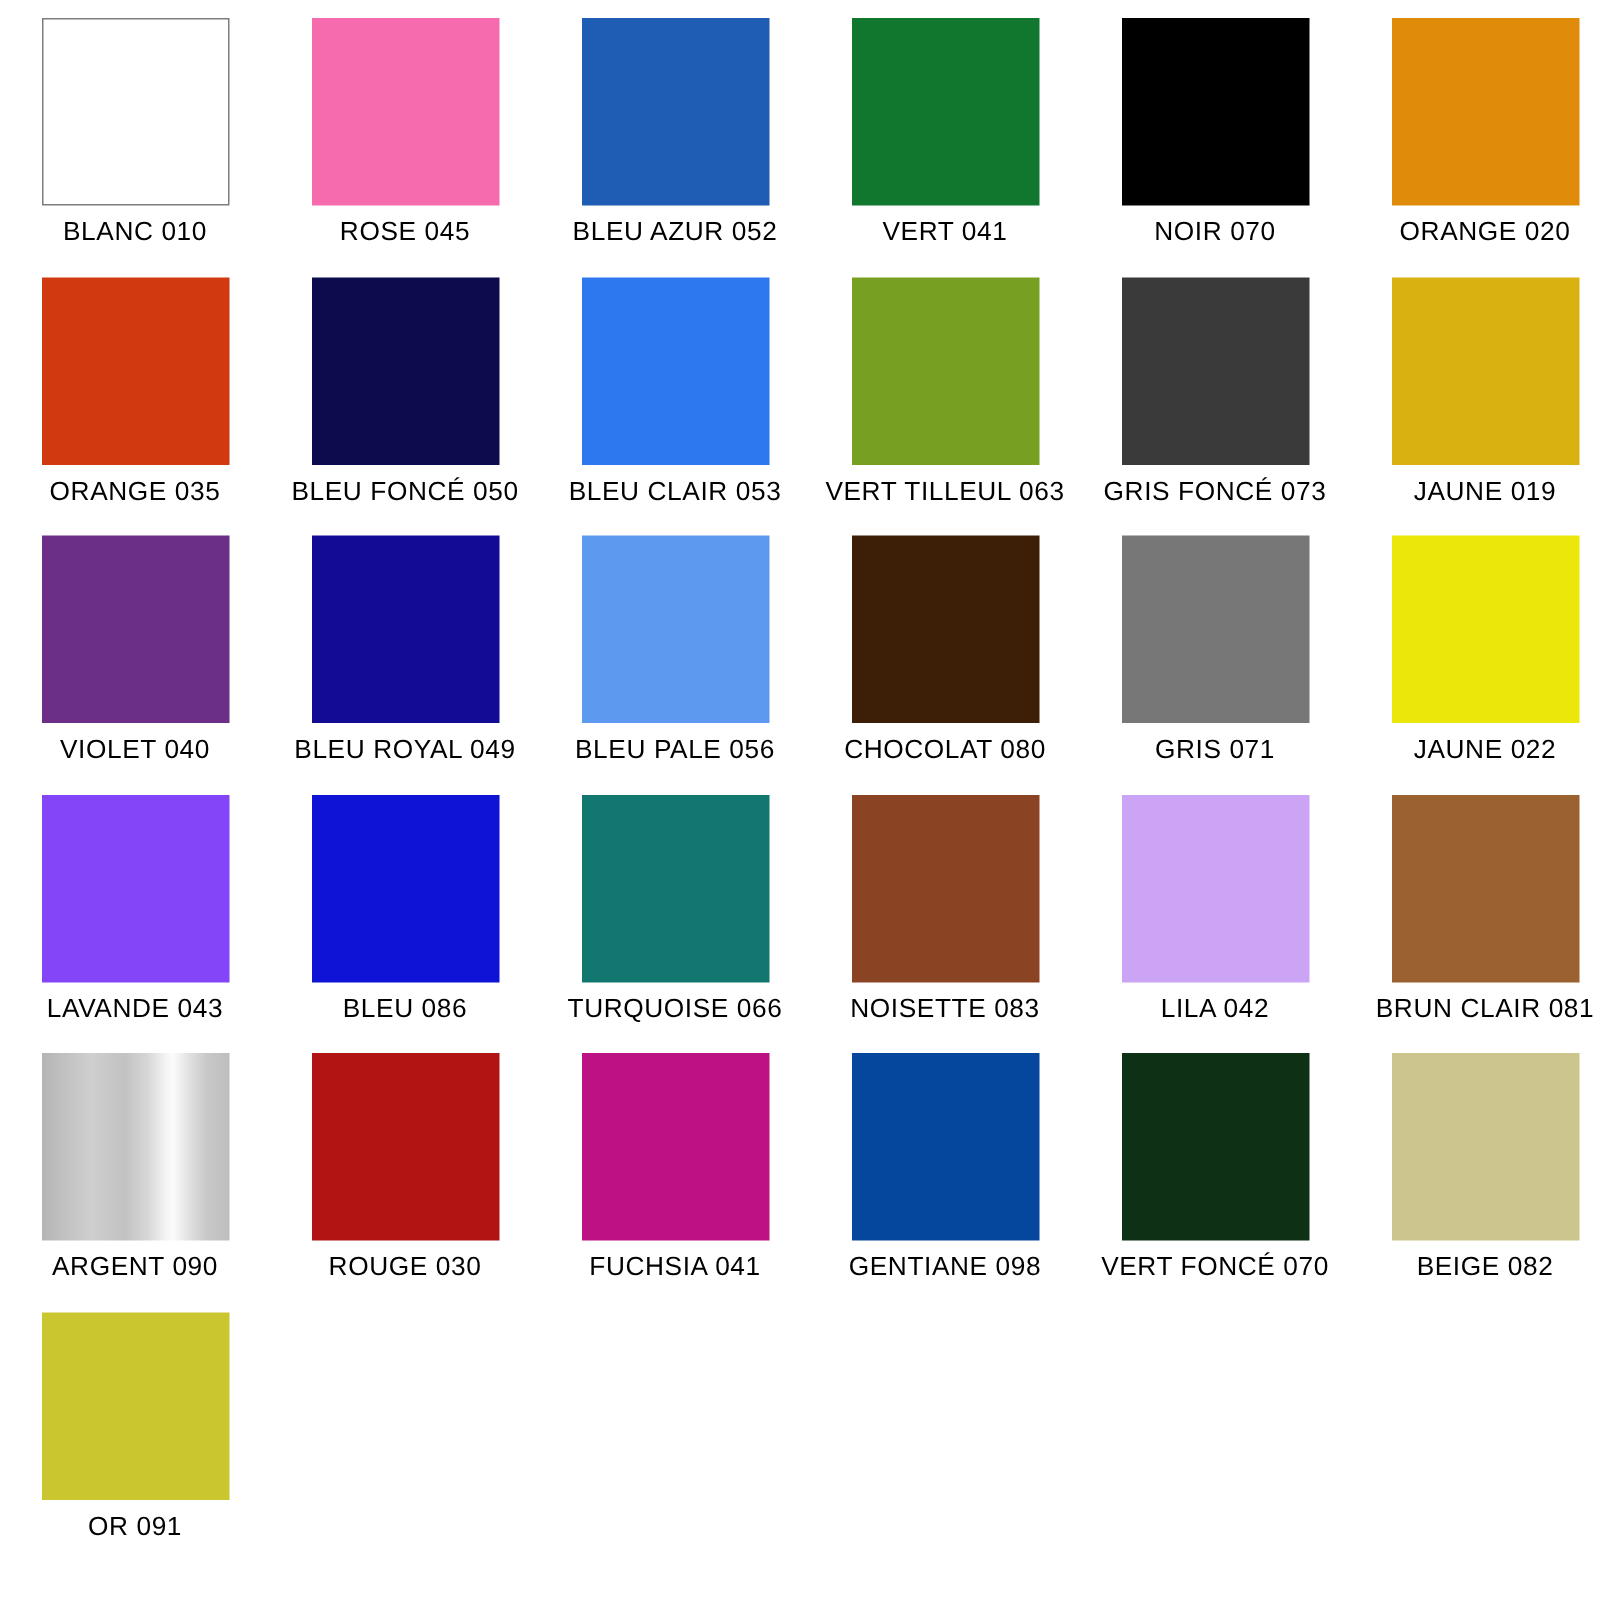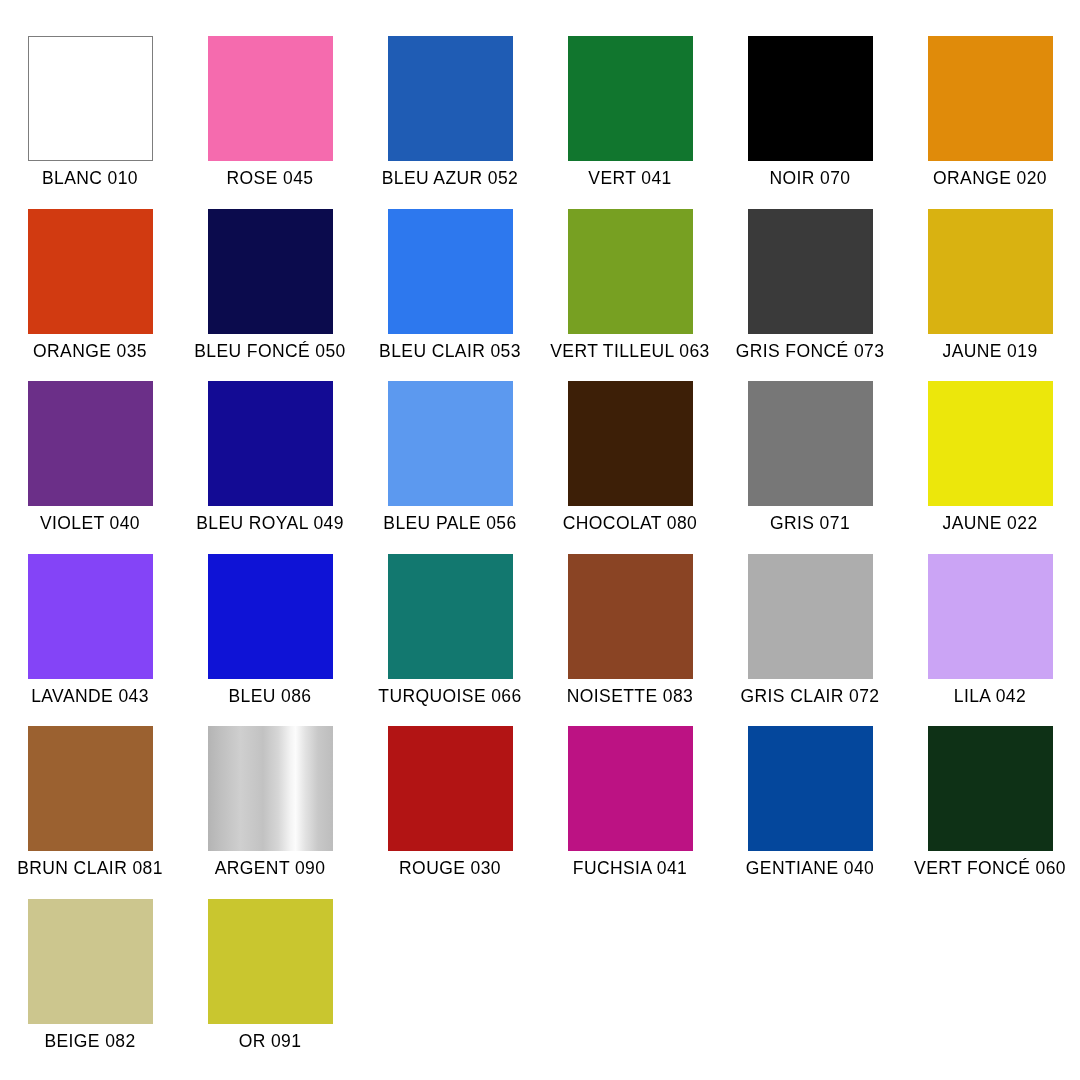--- a/index.html
+++ b/index.html
@@ -11,21 +11,21 @@
     width: 1080px;
     height: 1080px;
     font-family: "Liberation Sans", sans-serif;
     -webkit-font-smoothing: antialiased;
   }
 
   #palette-sheet {
     width: 1080px;
     height: 1080px;
     box-sizing: border-box;
-    padding: 36px 0 0 0;
+    padding: 12px 0 0 0;
     background: #ffffff;
     position: relative;
   }
 
   .swatch-grid {
     display: grid;
     grid-template-columns: repeat(6, 180px);
     grid-template-rows: repeat(6, 172.5px);
     width: 1080px;
     justify-items: center;
@@ -147,24 +147,20 @@
       </div>
       <div class="swatch-cell">
         <div class="swatch-chip" style="background: rgb(18, 120, 111);"></div>
         <div class="swatch-label">TURQUOISE 066</div>
       </div>
       <div class="swatch-cell">
         <div class="swatch-chip" style="background: rgb(138, 68, 36);"></div>
         <div class="swatch-label">NOISETTE 083</div>
       </div>
       <div class="swatch-cell">
-        <div class="swatch-chip" style="background: rgb(173, 173, 173);"></div>
-        <div class="swatch-label">GRIS CLAIR 072</div>
-      </div>
-      <div class="swatch-cell">
         <div class="swatch-chip" style="background: rgb(203, 164, 245);"></div>
         <div class="swatch-label">LILA 042</div>
       </div>
       <div class="swatch-cell">
         <div class="swatch-chip" style="background: rgb(155, 97, 48);"></div>
         <div class="swatch-label">BRUN CLAIR 081</div>
       </div>
       <div class="swatch-cell">
         <div class="swatch-chip" style="background: linear-gradient(90deg, rgb(180, 180, 180) 0%, rgb(189, 189, 189) 8%, rgb(207, 207, 207) 26%, rgb(194, 194, 194) 44%, rgb(214, 214, 214) 56%, rgb(244, 244, 244) 66%, rgb(252, 252, 252) 70%, rgb(226, 226, 226) 78%, rgb(200, 200, 200) 88%, rgb(189, 189, 189) 100%);"></div>
         <div class="swatch-label">ARGENT 090</div>
@@ -172,25 +168,25 @@
       <div class="swatch-cell">
         <div class="swatch-chip" style="background: rgb(178, 20, 20);"></div>
         <div class="swatch-label">ROUGE 030</div>
       </div>
       <div class="swatch-cell">
         <div class="swatch-chip" style="background: rgb(188, 18, 131);"></div>
         <div class="swatch-label">FUCHSIA 041</div>
       </div>
       <div class="swatch-cell">
         <div class="swatch-chip" style="background: rgb(4, 71, 156);"></div>
-        <div class="swatch-label">GENTIANE 040</div>
+        <div class="swatch-label">GENTIANE 098</div>
       </div>
       <div class="swatch-cell">
         <div class="swatch-chip" style="background: rgb(14, 49, 22);"></div>
-        <div class="swatch-label">VERT FONCÉ 060</div>
+        <div class="swatch-label">VERT FONCÉ 070</div>
       </div>
       <div class="swatch-cell">
         <div class="swatch-chip" style="background: rgb(204, 198, 142);"></div>
         <div class="swatch-label">BEIGE 082</div>
       </div>
       <div class="swatch-cell">
         <div class="swatch-chip" style="background: rgb(201, 198, 47);"></div>
         <div class="swatch-label">OR 091</div>
       </div>
     </div>

